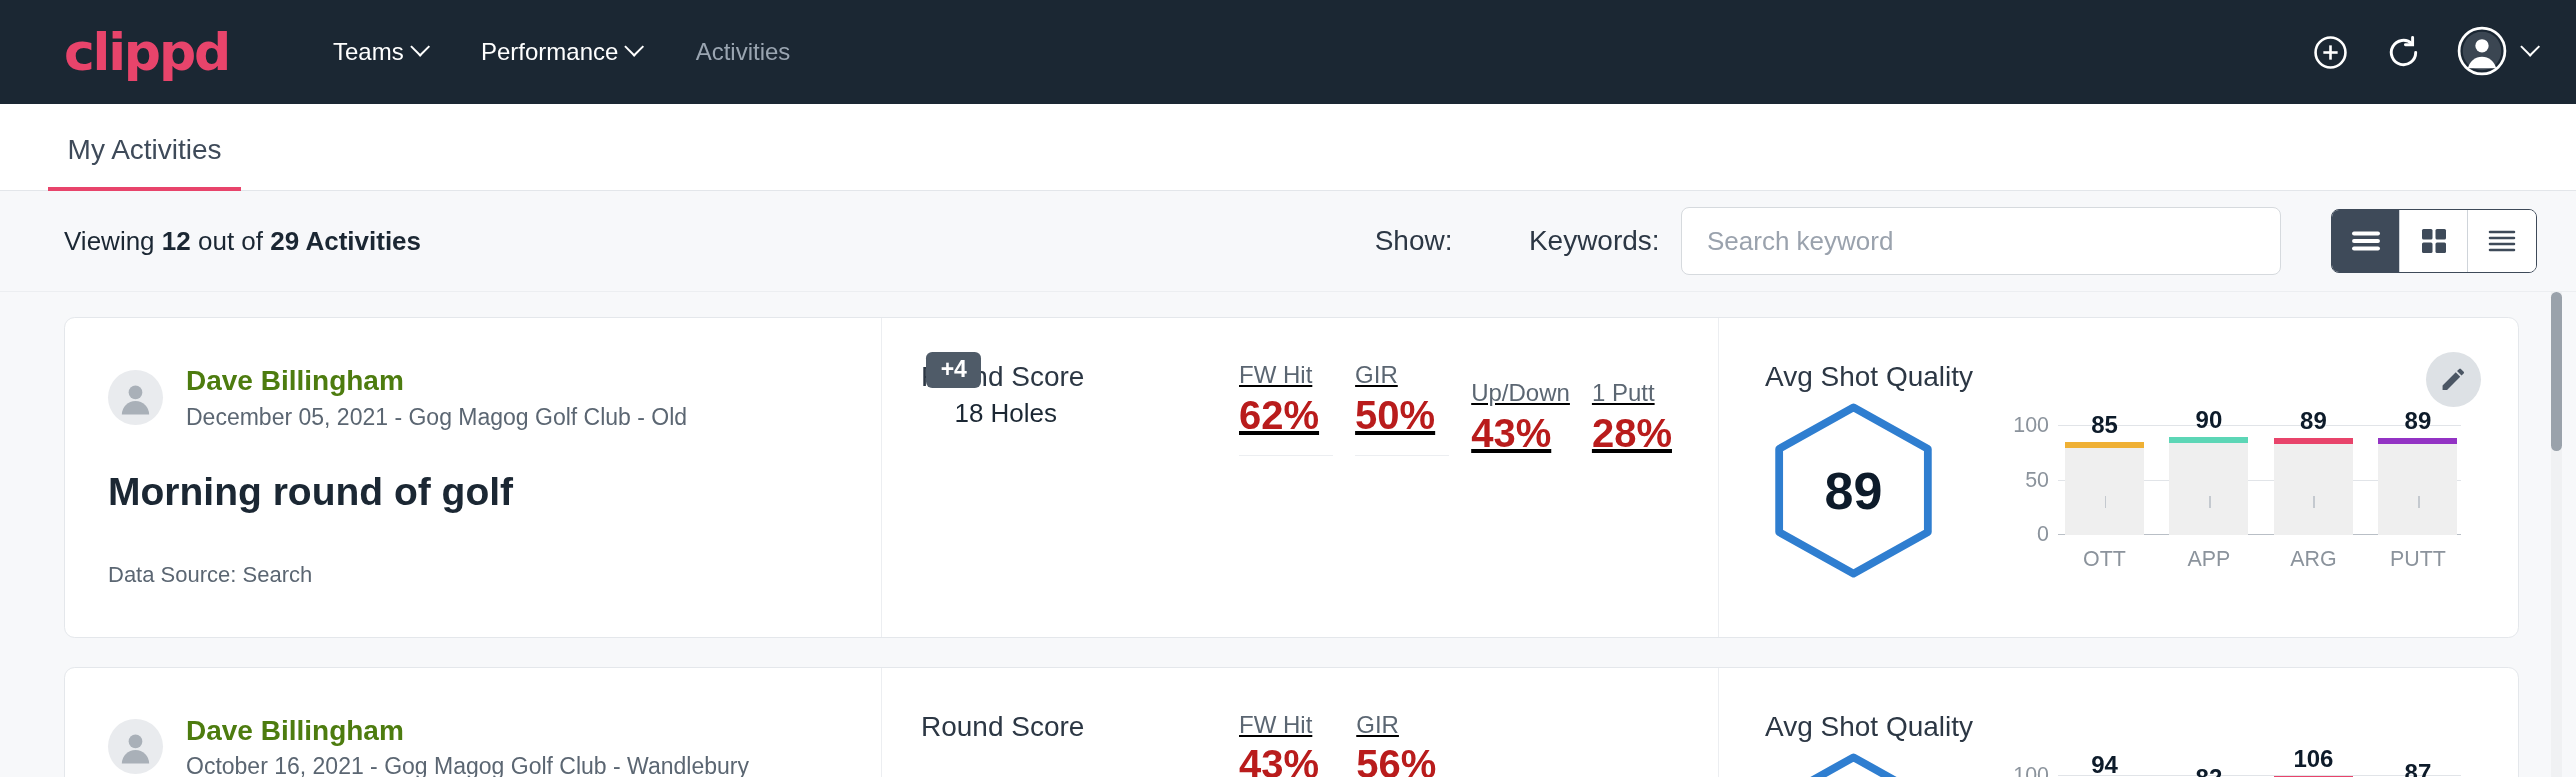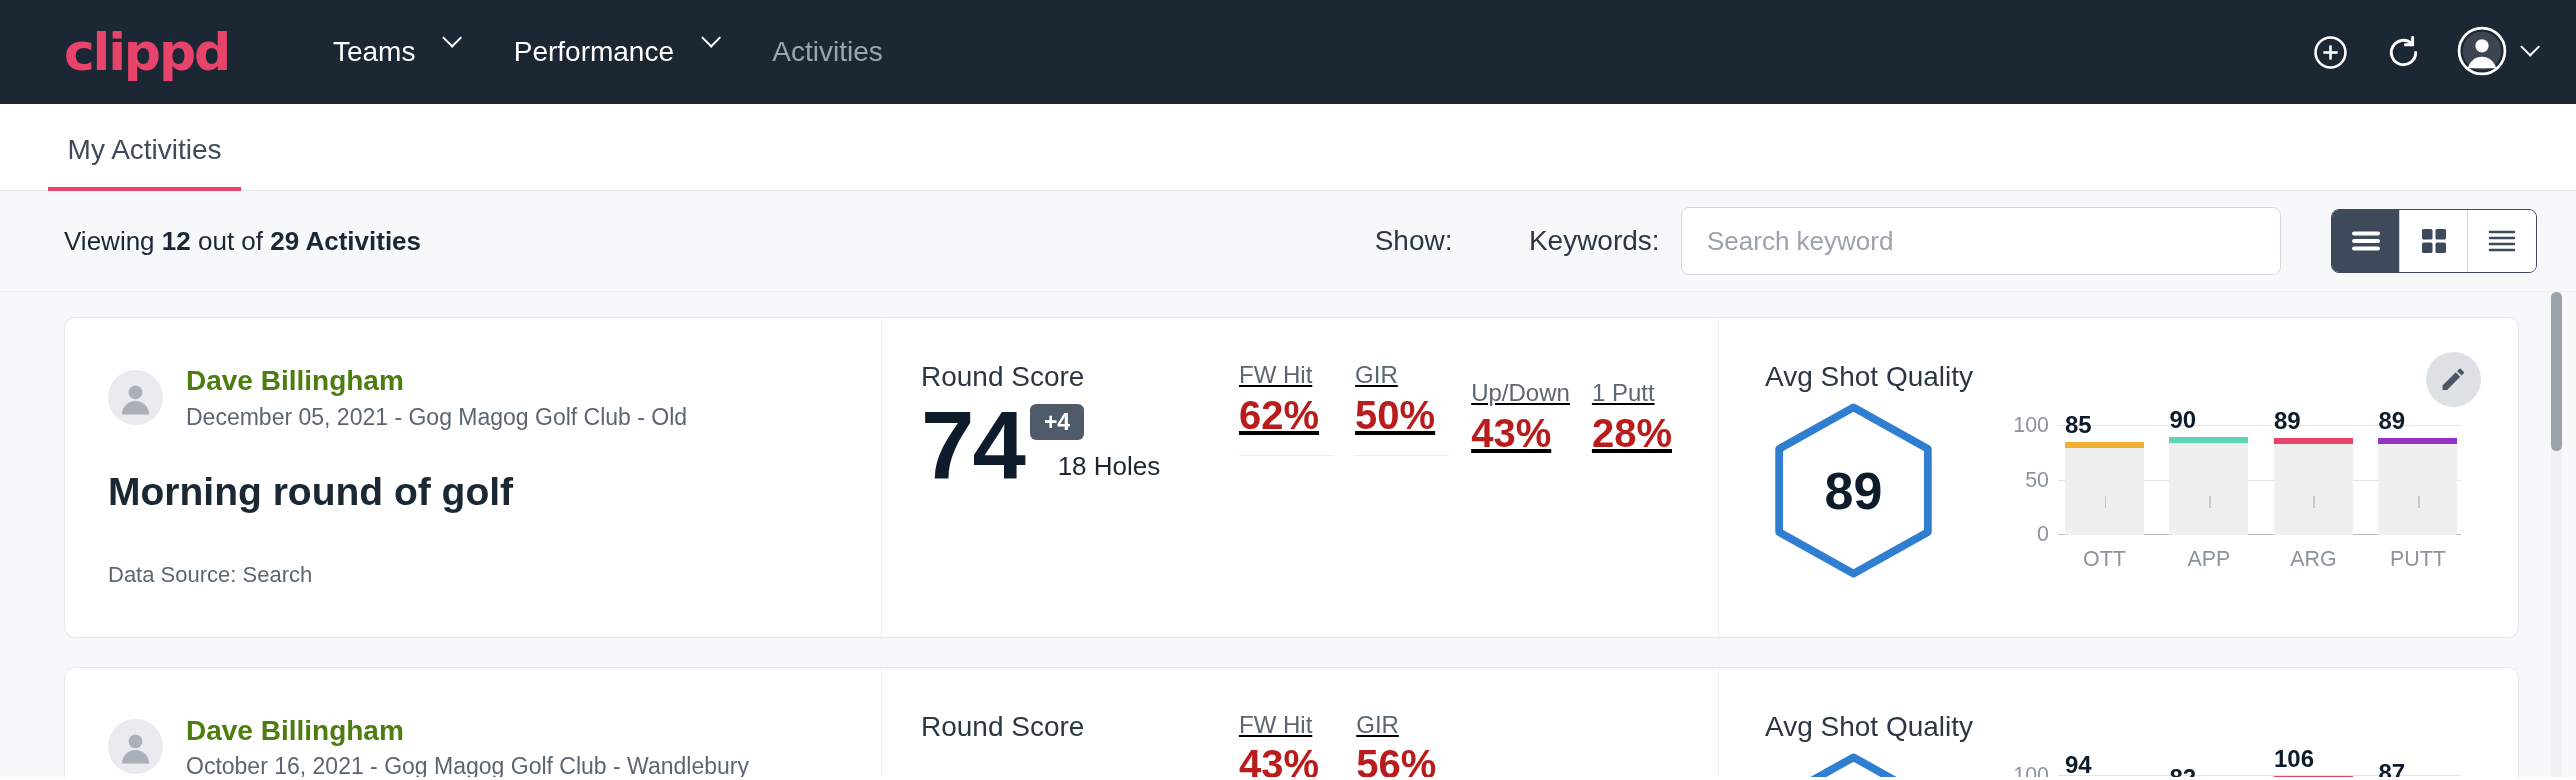--- a/index.html
+++ b/index.html
@@ -24,23 +24,23 @@
     font-weight: 700;
     color: #e8446b;
     letter-spacing: -2.2px;
     font-family: "DejaVu Sans", sans-serif;
     line-height: 1;
     margin-right: 77px;
     user-select: none;
   }
   .nav-links { display: flex; align-items: center; gap: 0; }
   .nav-item {
-    display: flex; align-items: flex-start; gap: 30px;
+    display: flex; align-items: center; gap: 9px;
     color: #ffffff;
-    font-size: 28px;
+    font-size: 24px;
     padding: 10.7px 27px;
     cursor: pointer;
     white-space: nowrap;
   }
   .nav-item.muted { color: #9aa5b1; }
   .chev {
     display: inline-block;
     width: 14.3px; height: 14.3px;
     border-right: 2.7px solid currentColor;
     border-bottom: 2.7px solid currentColor;
@@ -244,21 +244,21 @@
   .ylab {
     position: absolute; left: 0; width: 52px; text-align: right;
     font-size: 21.4px; color: #8b939c; transform: translateY(-50%);
   }
   .bars {
     position: absolute; left: 68px; right: 3.6px; bottom: 37px; top: 23px;
     display: flex; justify-content: space-between; align-items: flex-end;
   }
   .barcell { width: 79px; position: relative; height: 100%; display: flex; flex-direction: column; justify-content: flex-end; align-items: center; }
   .barval {
-    position: absolute; top: -30px; left: 0; right: 0; text-align: left;
+    position: absolute; top: -30px; left: 0; right: 0; text-align: center;
     font-size: 24px; font-weight: 700; color: #0d1b2a;
   }
   .bar { width: 100%; background: #efefef; position: relative; }
   .barcap { position: absolute; top: 0; left: 0; right: 0; height: 6.2px; }
   .xlabels {
     position: absolute; left: 68px; right: 3.6px; bottom: 0;
     display: flex; justify-content: space-between;
   }
   .xlab { width: 79px; text-align: center; font-size: 21.4px; color: #8b939c; }
   .tick { position: absolute; width: 1.8px; height: 11.6px; background: #c4c9cf; bottom: 27px; left: 50%; }
@@ -396,21 +396,20 @@
           <div class="ident-sub">December 05, 2021 - Gog Magog Golf Club - Old</div>
         </div>
       </div>
       <div class="round-title">Morning round of golf</div>
       <div class="data-source">Data Source: Search</div>
     </div>
 
     <div class="col-score card-col">
       <div class="col-h">Round Score</div>
       <div class="score-row">
-        <span class="score-num">74</span>
         <span class="score-badge">+4</span>
         <span class="holes">18 Holes</span>
       </div>
     </div>
 
     <div class="col-stats">
       <div class="stat bordered">
         <div class="stat-lbl">FW Hit</div>
         <div class="stat-val">62%</div>
       </div>

